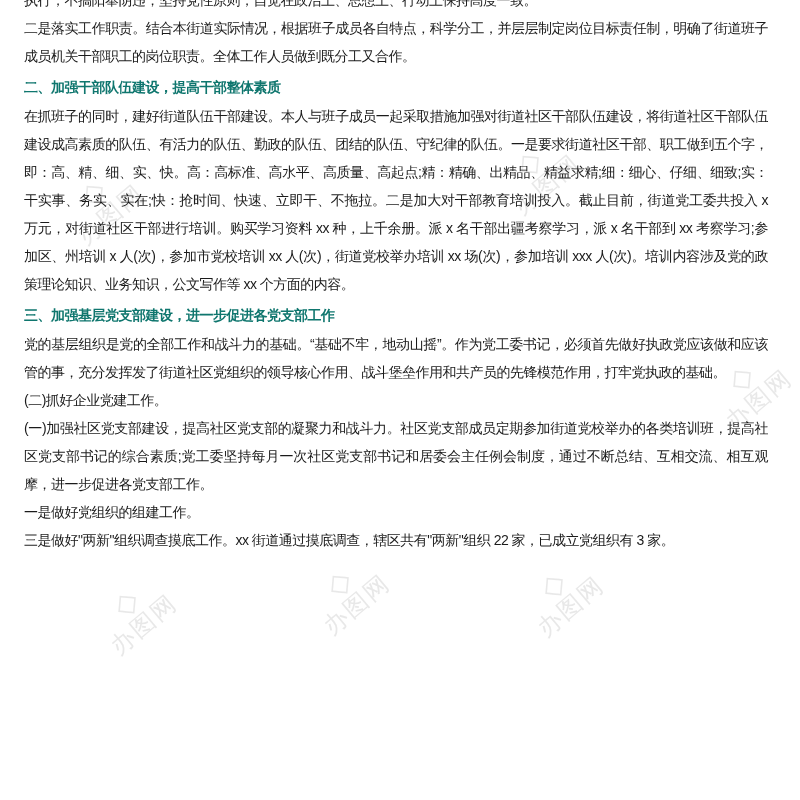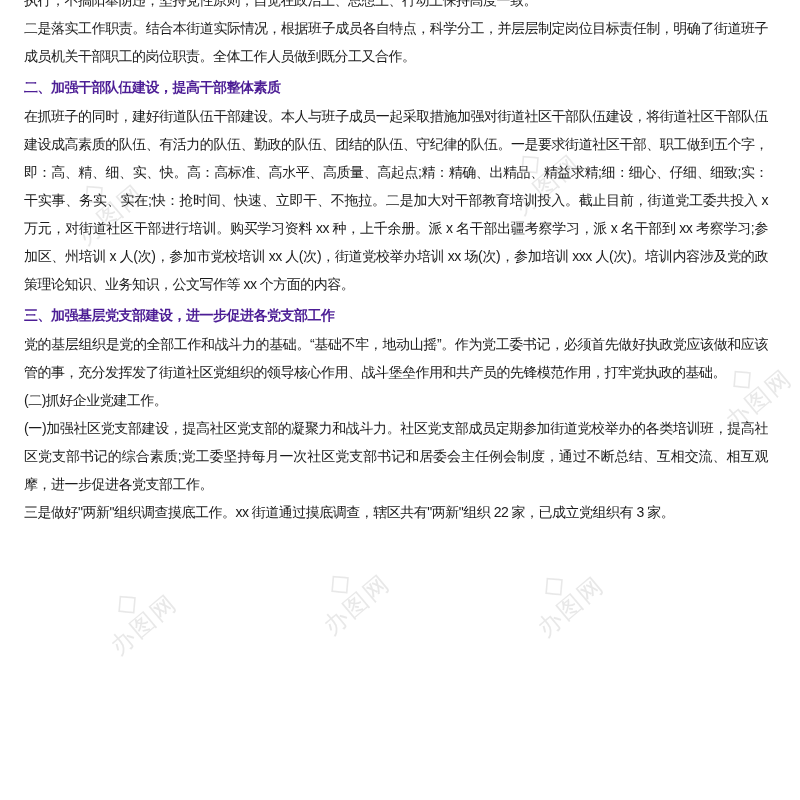--- a/index.html
+++ b/index.html
@@ -25,21 +25,21 @@
     margin: 0;
     font-size: 14px;
     line-height: 28px;
     letter-spacing: -0.5px;
     color: #1b1b1b;
     text-align: justify;
     word-break: break-all;
   }
   .content p.heading {
     font-weight: bold;
-    color: #4c1d95;
+    color: #0f766e;
     margin-top: 3px;
     margin-bottom: 1px;
     text-align: left;
   }
   .watermark-layer {
     position: absolute;
     inset: 0;
     z-index: 1;
     pointer-events: none;
   }
@@ -103,16 +103,17 @@
 
   <div class="content">
     <p class="body">执行，不搞阳奉阴违，坚持党性原则，自觉在政治上、思想上、行动上保持高度一致。</p>
     <p class="body">二是落实工作职责。结合本街道实际情况，根据班子成员各自特点，科学分工，并层层制定岗位目标责任制，明确了街道班子成员机关干部职工的岗位职责。全体工作人员做到既分工又合作。</p>
     <p class="heading">二、加强干部队伍建设，提高干部整体素质</p>
     <p class="body">在抓班子的同时，建好街道队伍干部建设。本人与班子成员一起采取措施加强对街道社区干部队伍建设，将街道社区干部队伍建设成高素质的队伍、有活力的队伍、勤政的队伍、团结的队伍、守纪律的队伍。一是要求街道社区干部、职工做到五个字，即：高、精、细、实、快。高：高标准、高水平、高质量、高起点;精：精确、出精品、精益求精;细：细心、仔细、细致;实：干实事、务实、实在;快：抢时间、快速、立即干、不拖拉。二是加大对干部教育培训投入。截止目前，街道党工委共投入 x 万元，对街道社区干部进行培训。购买学习资料 xx 种，上千余册。派 x 名干部出疆考察学习，派 x 名干部到 xx 考察学习;参加区、州培训 x 人(次)，参加市党校培训 xx 人(次)，街道党校举办培训 xx 场(次)，参加培训 xxx 人(次)。培训内容涉及党的政策理论知识、业务知识，公文写作等 xx 个方面的内容。</p>
     <p class="heading">三、加强基层党支部建设，进一步促进各党支部工作</p>
     <p class="body">党的基层组织是党的全部工作和战斗力的基础。“基础不牢，地动山摇”。作为党工委书记，必须首先做好执政党应该做和应该管的事，充分发挥发了街道社区党组织的领导核心作用、战斗堡垒作用和共产员的先锋模范作用，打牢党执政的基础。</p>
     <p class="body">(二)抓好企业党建工作。</p>
     <p class="body">(一)加强社区党支部建设，提高社区党支部的凝聚力和战斗力。社区党支部成员定期参加街道党校举办的各类培训班，提高社区党支部书记的综合素质;党工委坚持每月一次社区党支部书记和居委会主任例会制度，通过不断总结、互相交流、相互观摩，进一步促进各党支部工作。</p>
+    <p class="body">一是做好党组织的组建工作。</p>
     <p class="body">三是做好"两新"组织调查摸底工作。xx 街道通过摸底调查，辖区共有"两新"组织 22 家，已成立党组织有 3 家。</p>
   </div>
 
 </div>
 
 </body></html>

